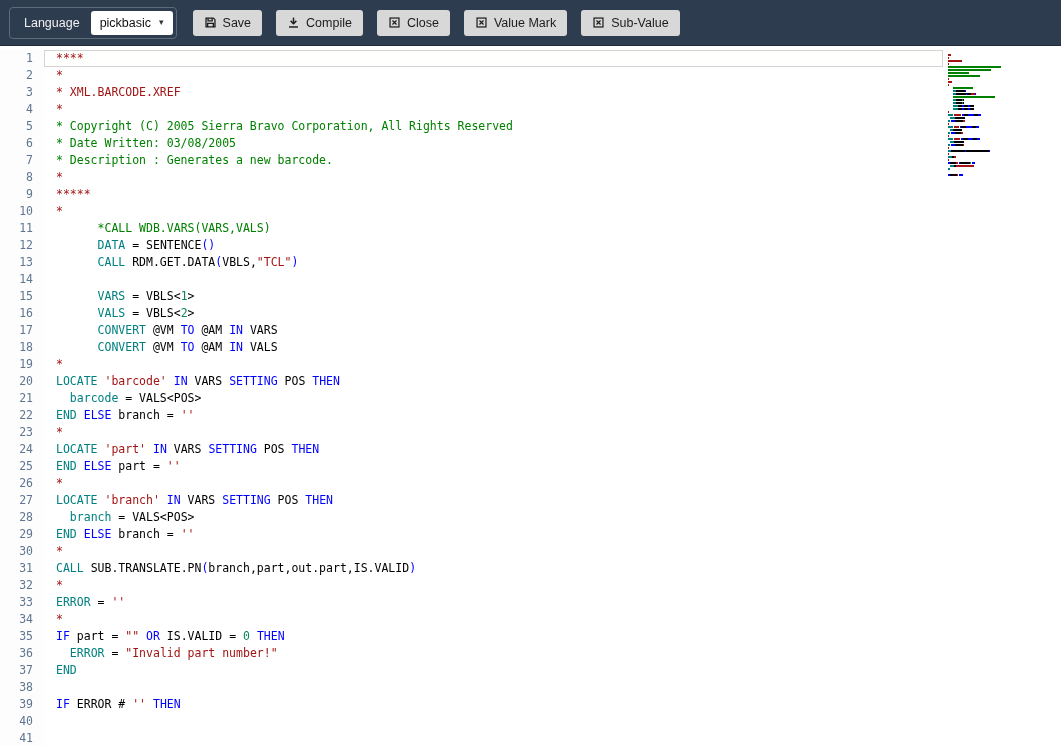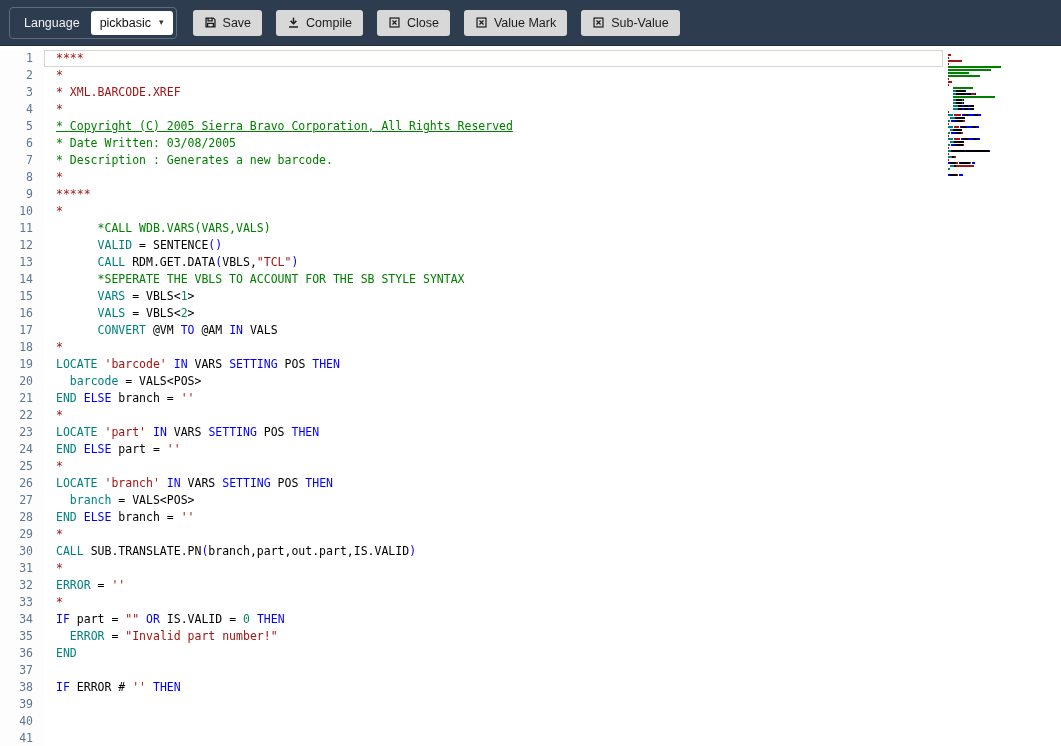--- a/index.html
+++ b/index.html
@@ -141,32 +141,33 @@
         <div class="ln-num">38</div>
         <div class="ln-num">39</div>
         <div class="ln-num">40</div>
         <div class="ln-num">41</div>
       </div>
     <div class="code-col">
         <div class="code-line active"><span style="color: rgb(163, 21, 21);">****</span></div>
         <div class="code-line"><span style="color: rgb(163, 21, 21);">*</span></div>
         <div class="code-line"><span style="color: rgb(163, 21, 21);">* XML.BARCODE.XREF</span></div>
         <div class="code-line"><span style="color: rgb(163, 21, 21);">*</span></div>
-        <div class="code-line"><span style="color: rgb(0, 128, 0); text-decoration: underline;">* Copyright (C) 2005 Sierra Bravo Corporation, All Rights Reserved</span></div>
+        <div class="code-line"><span style="color: rgb(0, 128, 0);">* Copyright (C) 2005 Sierra Bravo Corporation, All Rights Reserved</span></div>
         <div class="code-line"><span style="color: rgb(0, 128, 0);">* Date Written: 03/08/2005</span></div>
         <div class="code-line"><span style="color: rgb(0, 128, 0);">* Description : Generates a new barcode.</span></div>
         <div class="code-line"><span style="color: rgb(163, 21, 21);">*</span></div>
         <div class="code-line"><span style="color: rgb(163, 21, 21);">*****</span></div>
         <div class="code-line"><span style="color: rgb(163, 21, 21);">*</span></div>
         <div class="code-line"><span style="color: rgb(0, 0, 0);">      </span><span style="color: rgb(0, 128, 0);">*CALL WDB.VARS(VARS,VALS)</span></div>
-        <div class="code-line"><span style="color: rgb(0, 0, 0);">      </span><span style="color: rgb(0, 128, 128);">VALID</span><span style="color: rgb(0, 0, 0);"> = </span><span style="color: rgb(0, 0, 0);">SENTENCE</span><span style="color: rgb(0, 0, 255);">()</span></div>
+        <div class="code-line"><span style="color: rgb(0, 0, 0);">      </span><span style="color: rgb(0, 128, 128);">DATA</span><span style="color: rgb(0, 0, 0);"> = </span><span style="color: rgb(0, 0, 0);">SENTENCE</span><span style="color: rgb(0, 0, 255);">()</span></div>
         <div class="code-line"><span style="color: rgb(0, 0, 0);">      </span><span style="color: rgb(0, 128, 128);">CALL</span><span style="color: rgb(0, 0, 0);"> RDM.GET.DATA</span><span style="color: rgb(0, 0, 255);">(</span><span style="color: rgb(0, 0, 0);">VBLS,</span><span style="color: rgb(163, 21, 21);">"TCL"</span><span style="color: rgb(0, 0, 255);">)</span></div>
-        <div class="code-line"><span style="color: rgb(0, 0, 0);">      </span><span style="color: rgb(0, 128, 0);">*SEPERATE THE VBLS TO ACCOUNT FOR THE SB STYLE SYNTAX</span></div>
+        <div class="code-line"><span style="color: rgb(0, 0, 0);">      </span></div>
         <div class="code-line"><span style="color: rgb(0, 0, 0);">      </span><span style="color: rgb(0, 128, 128);">VARS</span><span style="color: rgb(0, 0, 0);"> = VBLS&lt;</span><span style="color: rgb(9, 134, 88);">1</span><span style="color: rgb(0, 0, 0);">&gt;</span></div>
         <div class="code-line"><span style="color: rgb(0, 0, 0);">      </span><span style="color: rgb(0, 128, 128);">VALS</span><span style="color: rgb(0, 0, 0);"> = VBLS&lt;</span><span style="color: rgb(9, 134, 88);">2</span><span style="color: rgb(0, 0, 0);">&gt;</span></div>
+        <div class="code-line"><span style="color: rgb(0, 0, 0);">      </span><span style="color: rgb(0, 128, 128);">CONVERT</span><span style="color: rgb(0, 0, 0);"> @VM </span><span style="color: rgb(0, 0, 255);">TO</span><span style="color: rgb(0, 0, 0);"> @AM </span><span style="color: rgb(0, 0, 255);">IN</span><span style="color: rgb(0, 0, 0);"> VARS</span></div>
         <div class="code-line"><span style="color: rgb(0, 0, 0);">      </span><span style="color: rgb(0, 128, 128);">CONVERT</span><span style="color: rgb(0, 0, 0);"> @VM </span><span style="color: rgb(0, 0, 255);">TO</span><span style="color: rgb(0, 0, 0);"> @AM </span><span style="color: rgb(0, 0, 255);">IN</span><span style="color: rgb(0, 0, 0);"> VALS</span></div>
         <div class="code-line"><span style="color: rgb(163, 21, 21);">*</span></div>
         <div class="code-line"><span style="color: rgb(0, 128, 128);">LOCATE</span><span style="color: rgb(0, 0, 0);"> </span><span style="color: rgb(163, 21, 21);">'barcode'</span><span style="color: rgb(0, 0, 0);"> </span><span style="color: rgb(0, 0, 255);">IN</span><span style="color: rgb(0, 0, 0);"> VARS </span><span style="color: rgb(0, 0, 255);">SETTING</span><span style="color: rgb(0, 0, 0);"> POS </span><span style="color: rgb(0, 0, 255);">THEN</span></div>
         <div class="code-line"><span style="color: rgb(0, 0, 0);">  </span><span style="color: rgb(0, 128, 128); text-align: right;">barcode</span><span style="color: rgb(0, 0, 0);"> = VALS&lt;POS&gt;</span></div>
         <div class="code-line"><span style="color: rgb(0, 128, 128);">END</span><span style="color: rgb(0, 0, 0);"> </span><span style="color: rgb(0, 0, 255);">ELSE</span><span style="color: rgb(0, 0, 0);"> branch = </span><span style="color: rgb(163, 21, 21);">''</span></div>
         <div class="code-line"><span style="color: rgb(163, 21, 21);">*</span></div>
         <div class="code-line"><span style="color: rgb(0, 128, 128);">LOCATE</span><span style="color: rgb(0, 0, 0);"> </span><span style="color: rgb(163, 21, 21);">'part'</span><span style="color: rgb(0, 0, 0);"> </span><span style="color: rgb(0, 0, 255);">IN</span><span style="color: rgb(0, 0, 0);"> VARS </span><span style="color: rgb(0, 0, 255);">SETTING</span><span style="color: rgb(0, 0, 0);"> POS </span><span style="color: rgb(0, 0, 255);">THEN</span></div>
         <div class="code-line"><span style="color: rgb(0, 128, 128);">END</span><span style="color: rgb(0, 0, 0);"> </span><span style="color: rgb(0, 0, 255);">ELSE</span><span style="color: rgb(0, 0, 0);"> part = </span><span style="color: rgb(163, 21, 21);">''</span></div>
         <div class="code-line"><span style="color: rgb(163, 21, 21);">*</span></div>
         <div class="code-line"><span style="color: rgb(0, 128, 128);">LOCATE</span><span style="color: rgb(0, 0, 0);"> </span><span style="color: rgb(163, 21, 21);">'branch'</span><span style="color: rgb(0, 0, 0);"> </span><span style="color: rgb(0, 0, 255);">IN</span><span style="color: rgb(0, 0, 0);"> VARS </span><span style="color: rgb(0, 0, 255);">SETTING</span><span style="color: rgb(0, 0, 0);"> POS </span><span style="color: rgb(0, 0, 255);">THEN</span></div>

